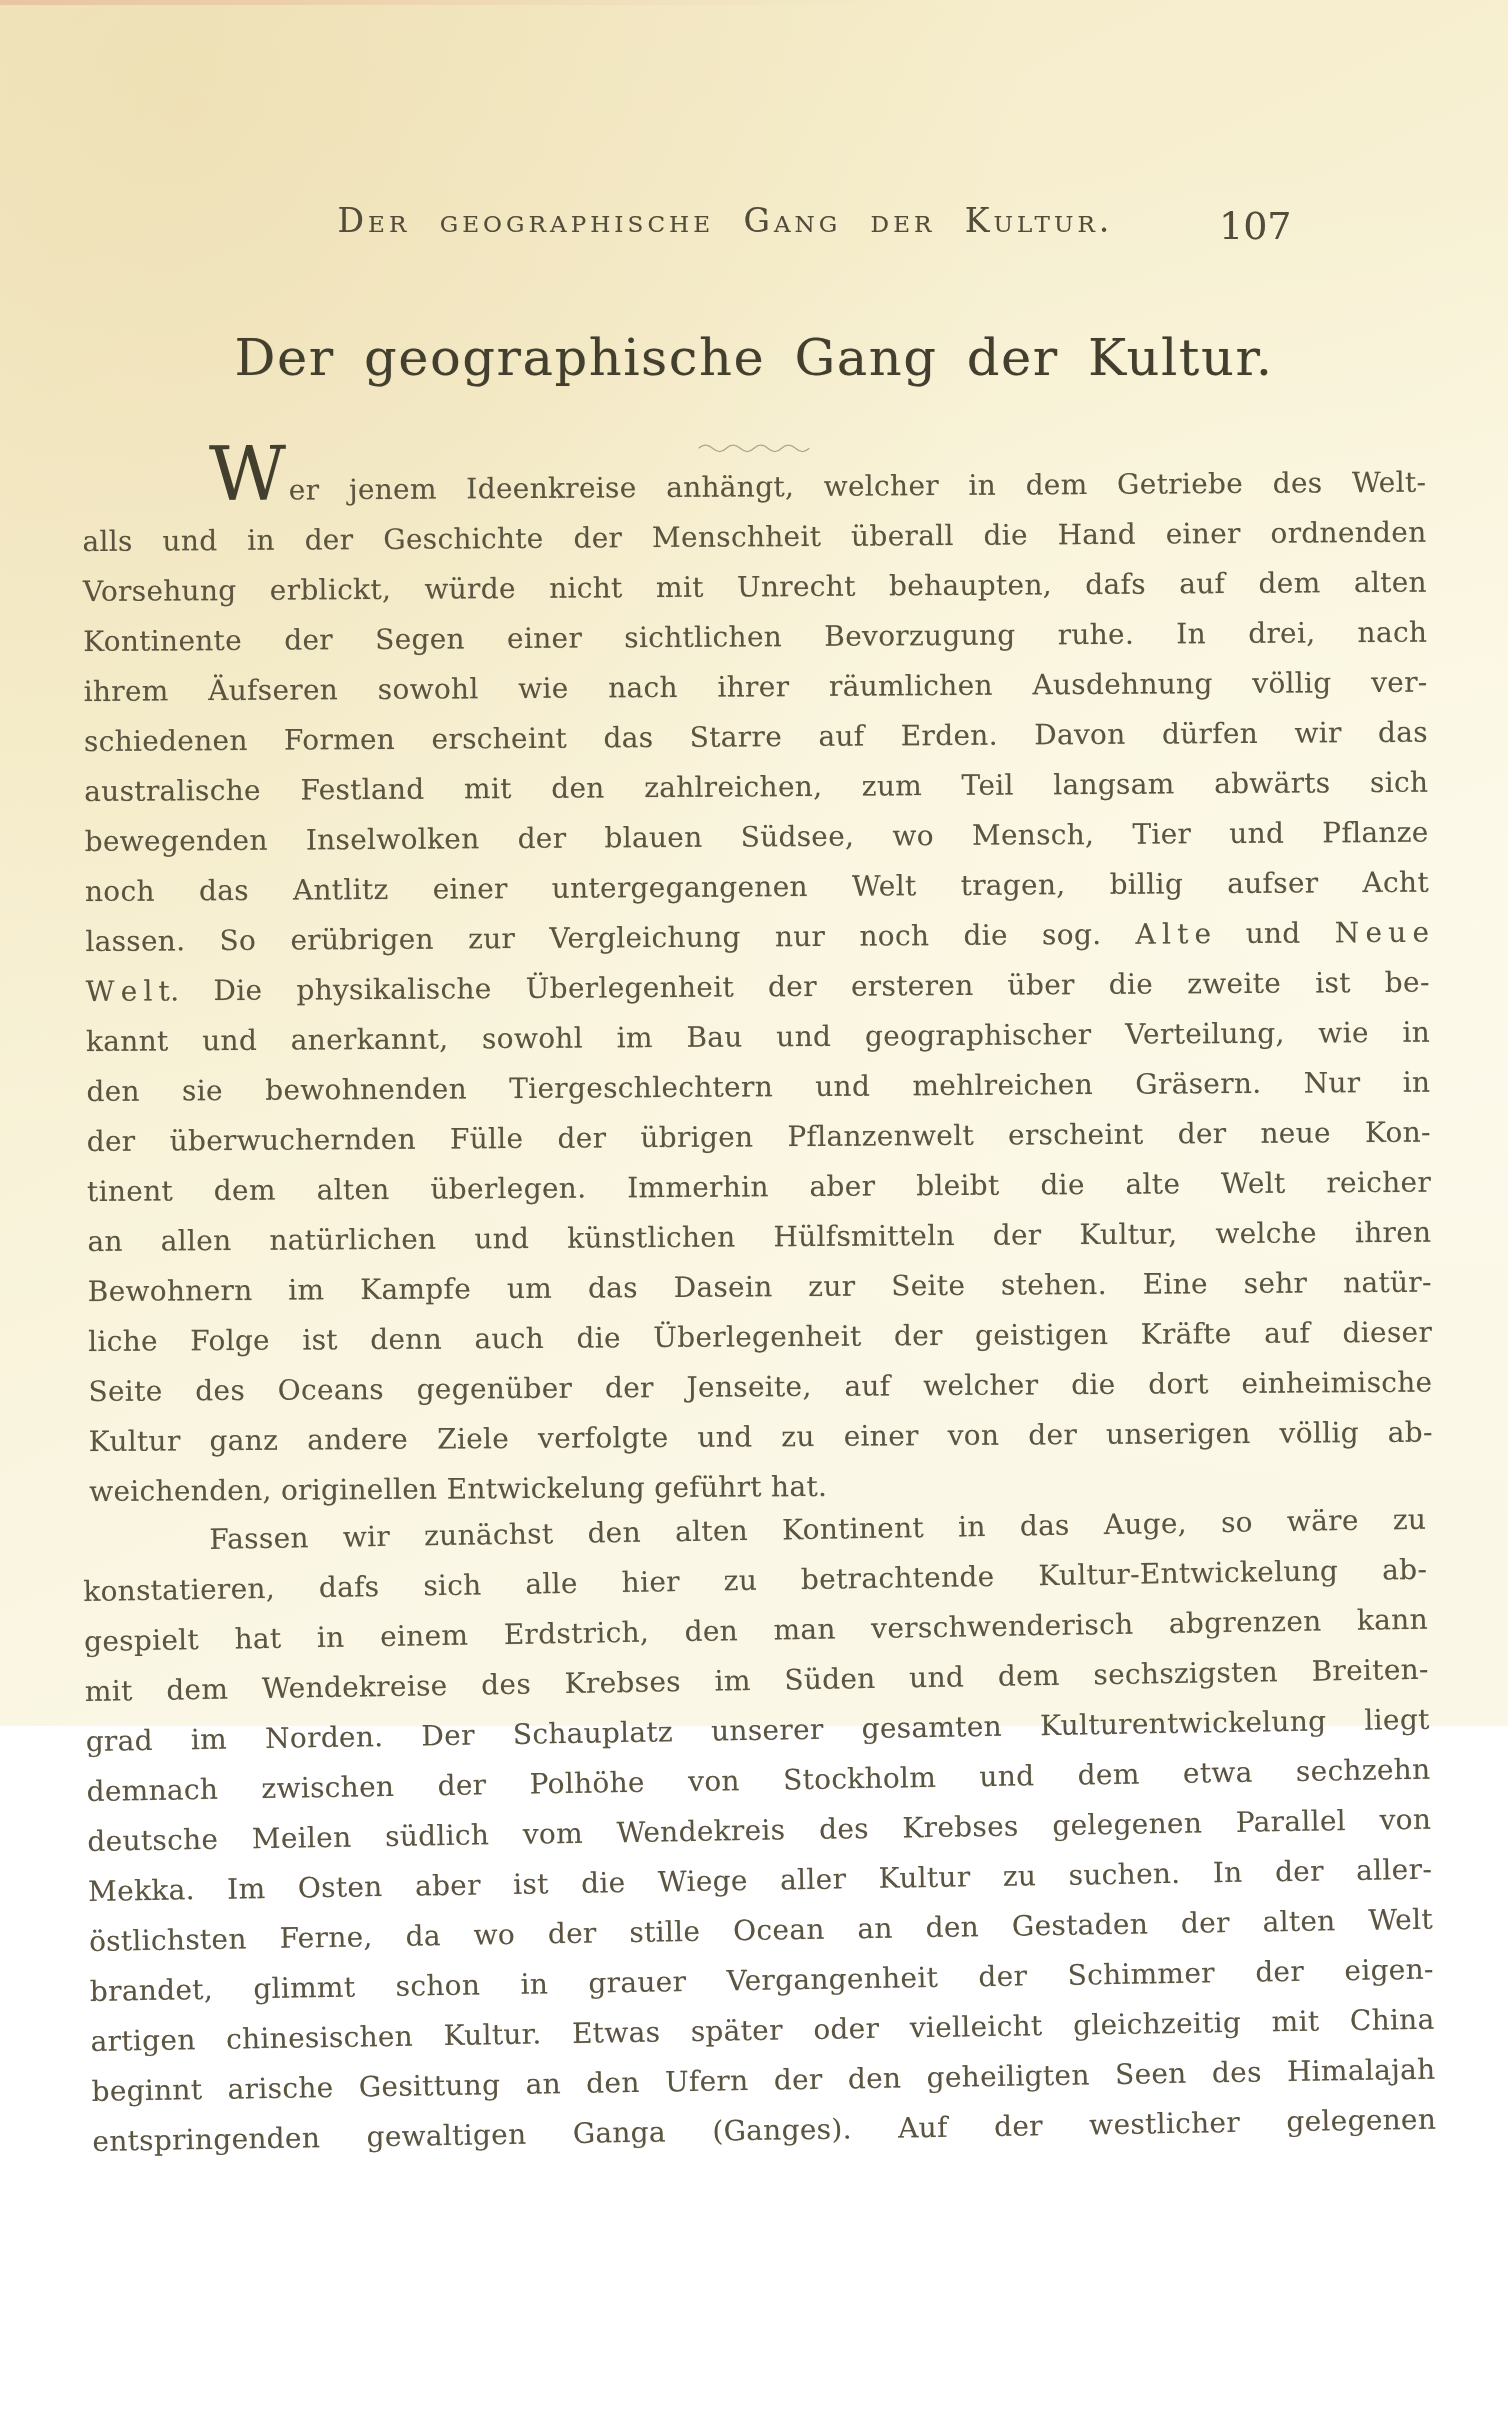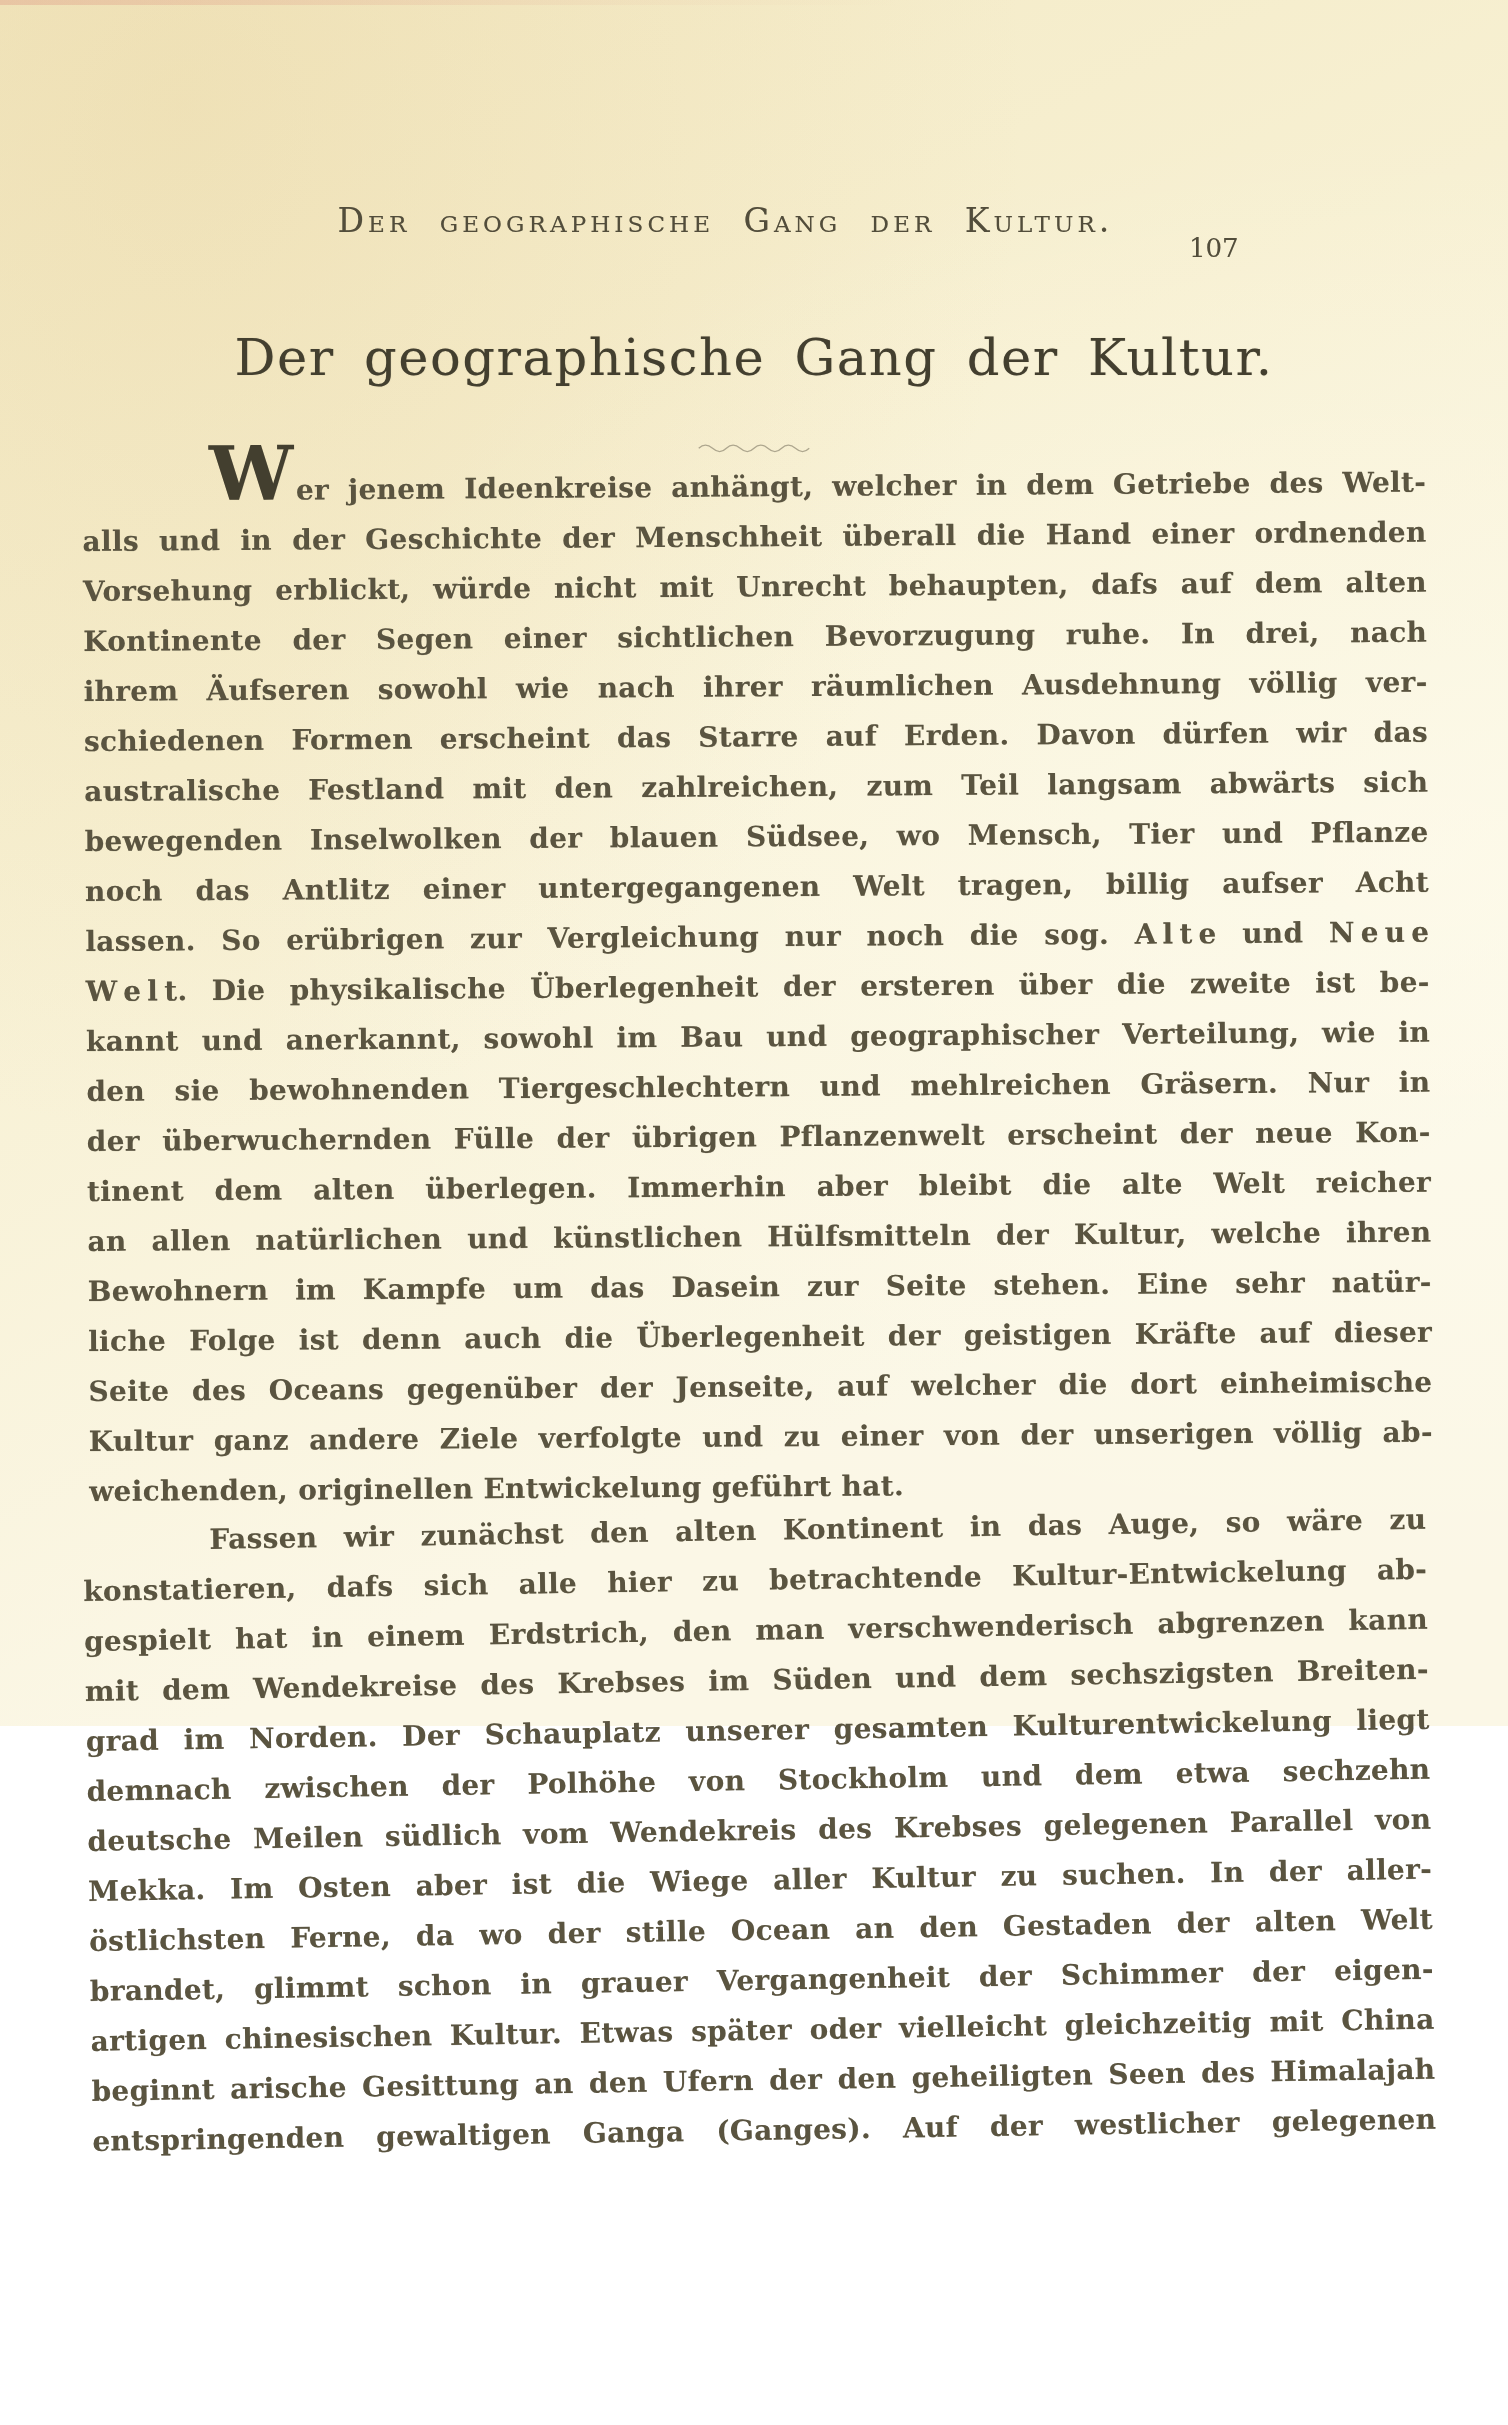--- a/index.html
+++ b/index.html
@@ -41,25 +41,24 @@
     font-variant: small-caps;
     font-size: 33px;
     letter-spacing: 4.1px;
     word-spacing: 14.7px;
     color: var(--ink-head);
     text-shadow: 0.2px 0.2px 0.6px rgba(84,78,58,0.35);
   }
   .page-number {
     position: absolute;
     top: 204px;
-    left: 1189px;
-    font-size: 26px;
+    left: 1219px;
+    font-size: 38px;
     color: var(--ink-head);
     text-shadow: 0.2px 0.2px 0.6px rgba(84,78,58,0.35);
-    margin-top: 29px;
   }
   .article-title {
     position: absolute;
     top: 328px;
     left: 82px;
     width: 1344px;
     text-align: center;
     font-size: 51px;
     letter-spacing: 1.6px;
     word-spacing: 11.4px;
@@ -75,21 +74,20 @@
   }
   .ornament-row svg { opacity: 0.75; }
   .text-block {
     position: absolute;
     top: 467px;
     left: 82px;
     width: 1344px;
     font-size: 28px;
     letter-spacing: 0.3px;
     text-shadow: 0.2px 0.2px 0.5px rgba(90,84,64,0.30);
-    font-weight: bold;
   }
   .paragraph { width: 100%; }
   .p0 { transform: rotate(-0.40deg); transform-origin: 0 0; }
   .p1 { transform: rotate(-0.95deg); transform-origin: 0 0; }
   .line {
     line-height: 50px;
     height: 50px;
     text-align: justify;
     text-align-last: justify;
     white-space: normal;

